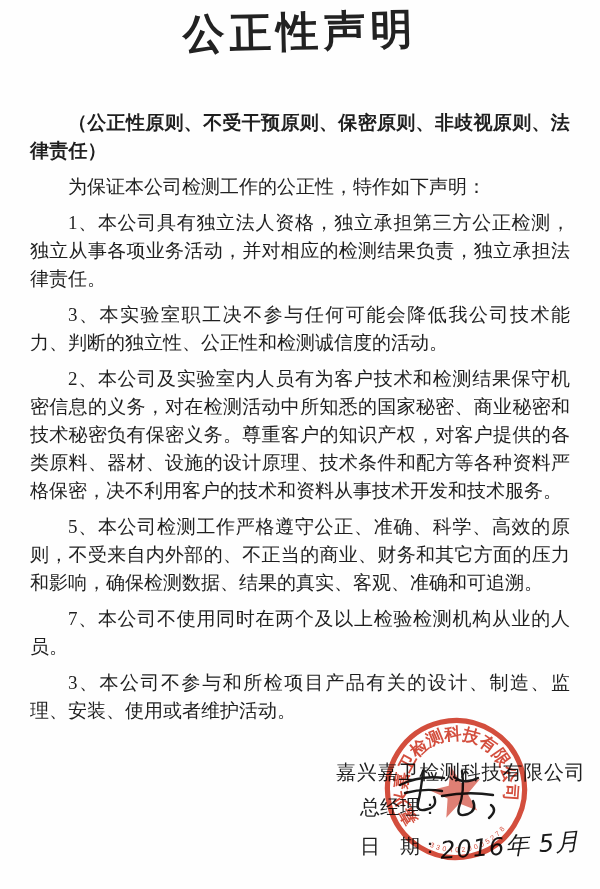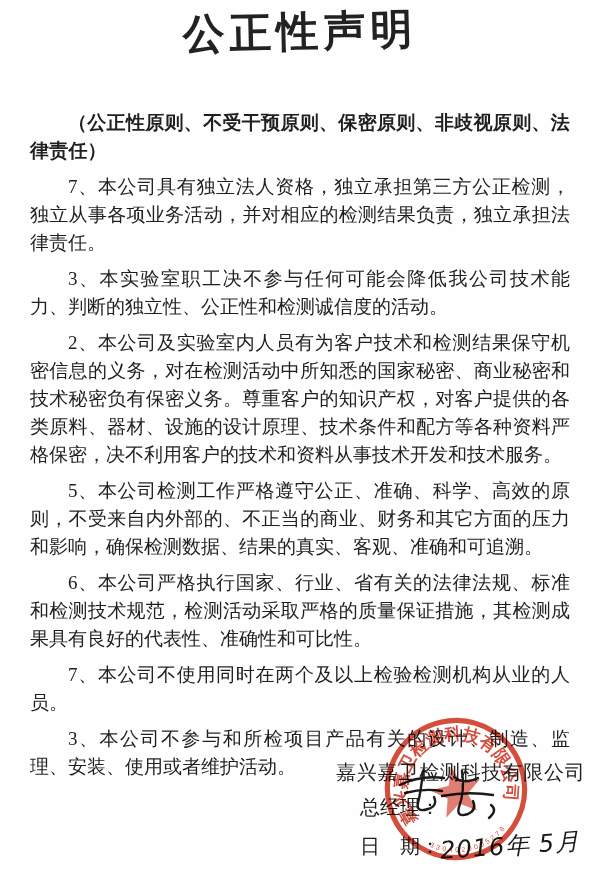--- a/index.html
+++ b/index.html
@@ -70,25 +70,25 @@
 </style>
 </head>
 <body>
 
 <div class="page">
 
   <h1 class="title">公正性声明</h1>
 
   <div class="doc-body">
     <p class="principles">（公正性原则、不受干预原则、保密原则、非歧视原则、法律责任）</p>
-    <p>7、本公司具有独立法人资格，独立承担第三方公正检测，独立从事各项业务活动，并对相应的检测结果负责，独立承担法律责任。</p>
+    <p>为保证本公司检测工作的公正性，特作如下声明：</p>
+    <p>1、本公司具有独立法人资格，独立承担第三方公正检测，独立从事各项业务活动，并对相应的检测结果负责，独立承担法律责任。</p>
     <p>3、本实验室职工决不参与任何可能会降低我公司技术能力、判断的独立性、公正性和检测诚信度的活动。</p>
     <p>2、本公司及实验室内人员有为客户技术和检测结果保守机密信息的义务，对在检测活动中所知悉的国家秘密、商业秘密和技术秘密负有保密义务。尊重客户的知识产权，对客户提供的各类原料、器材、设施的设计原理、技术条件和配方等各种资料严格保密，决不利用客户的技术和资料从事技术开发和技术服务。</p>
     <p>5、本公司检测工作严格遵守公正、准确、科学、高效的原则，不受来自内外部的、不正当的商业、财务和其它方面的压力和影响，确保检测数据、结果的真实、客观、准确和可追溯。</p>
-    <p>6、本公司严格执行国家、行业、省有关的法律法规、标准和检测技术规范，检测活动采取严格的质量保证措施，其检测成果具有良好的代表性、准确性和可比性。</p>
     <p>7、本公司不使用同时在两个及以上检验检测机构从业的人员。</p>
     <p>3、本公司不参与和所检项目产品有关的设计、制造、监理、安装、使用或者维护活动。</p>
   </div>
 
   <div class="sign-block">
     <div class="sign-company">嘉兴嘉卫检测科技有限公司</div>
     <div class="sign-row">
       <span>总经理：</span>
     </div>
     <div class="sign-row">

